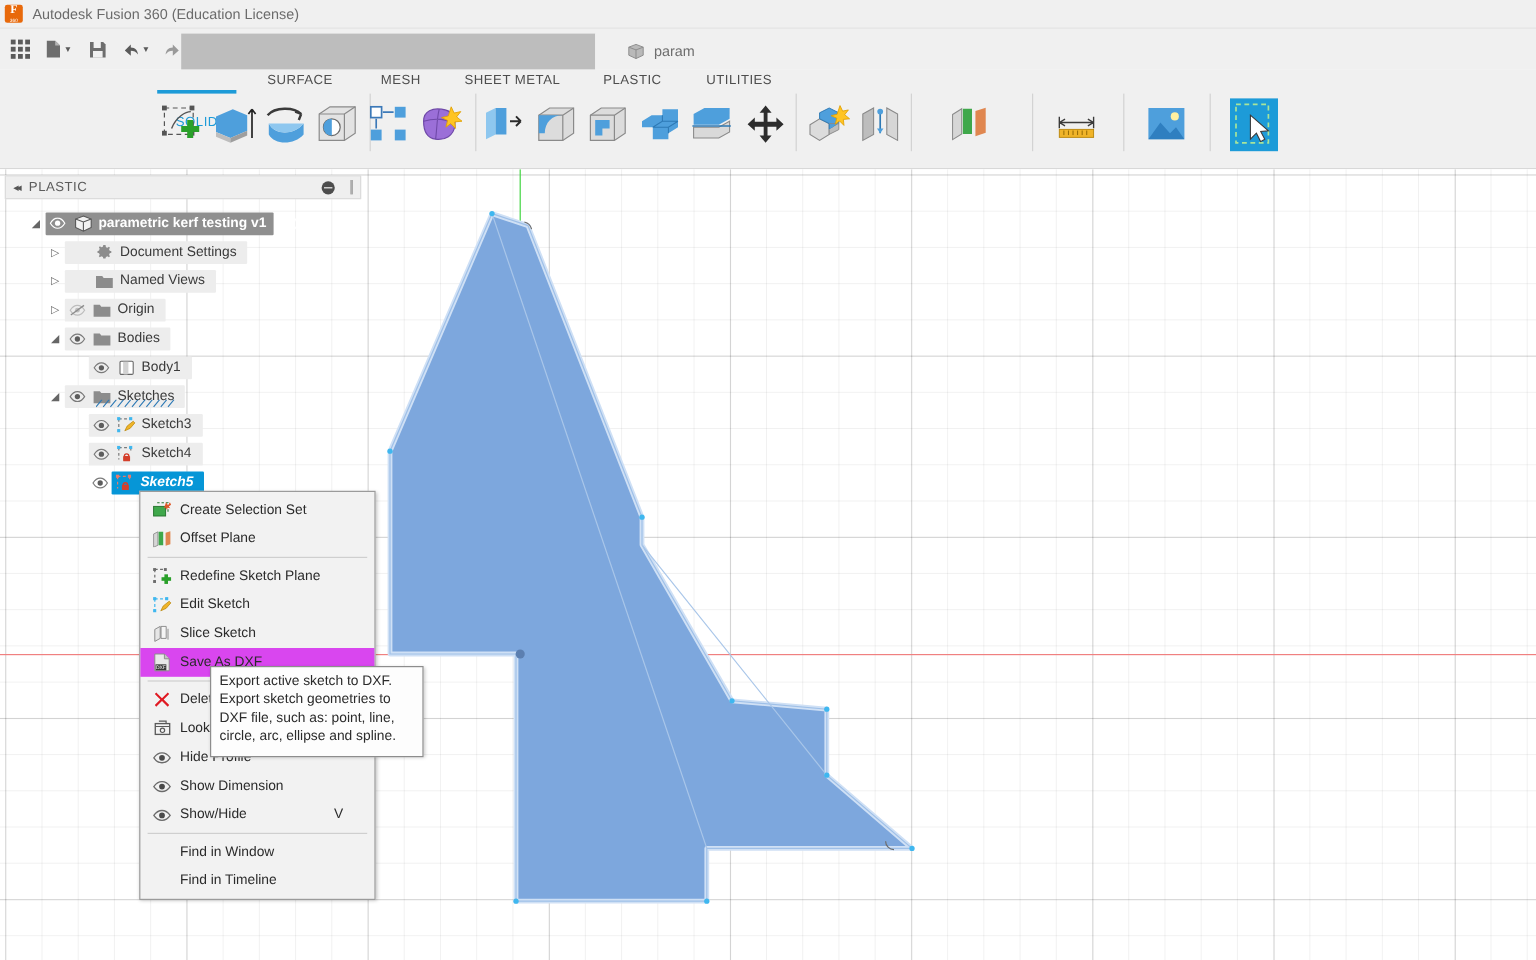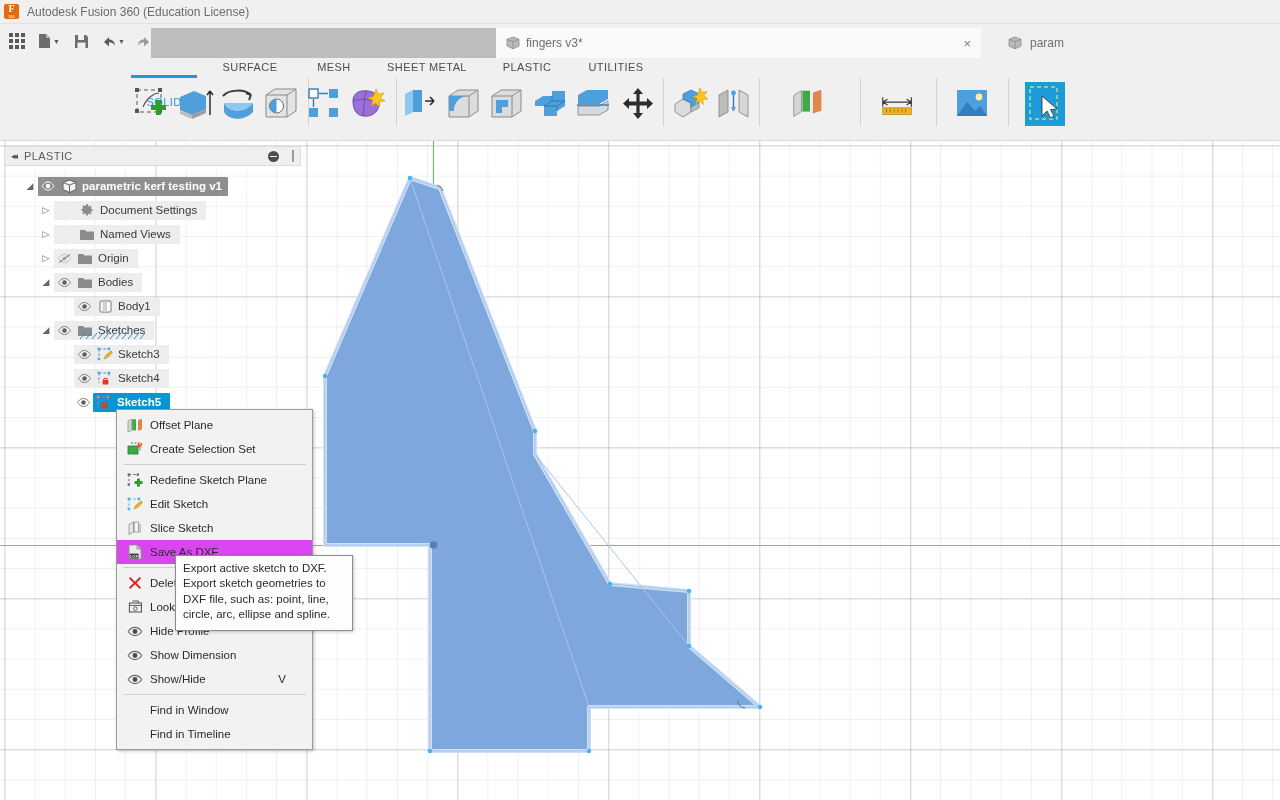--- a/index.html
+++ b/index.html
@@ -242,31 +242,20 @@
     <div class="qicon withcaret">
       <svg width="15" height="13" viewBox="0 0 15 13">
           <path d="M12 7 L7 2 L7 4.6 C3 4.6 1.4 7 1 10.5 C2.7 7.8 4.4 7.2 7 7.2 L7 11.5 Z" fill="#9a9a9a"></path>
         </svg>
       <span class="caret">▼</span>
     </div>
   </div>
 
   <div class="tabstrip">
     <div class="doctab" style="width:345px;background:#bdbdbd;"></div>
-    <div class="doctab active" style="width:485px;justify-content:center;">
-      <span class="tab-cube">
-        <svg width="14" height="14" viewBox="0 0 14 14">
-            <path d="M7 1 13 3.3 13 10 7 12.8 1 10 1 3.3z" fill="#b9b9b9" stroke="#8b8b8b" stroke-width=".8"></path>
-            <path d="M1 3.3 7 5.6 13 3.3" fill="none" stroke="#8b8b8b" stroke-width=".8"></path>
-            <path d="M7 5.6 7 12.8" fill="none" stroke="#8b8b8b" stroke-width=".8"></path>
-          </svg>
-      </span>
-      <span>fingers v3*</span>
-      <span class="tab-close">×</span>
-    </div>
     <div class="doctab" style="flex:1;background:#f0f0f0;gap:8px;padding-left:27px;">
       <span class="tab-cube">
         <svg width="14" height="14" viewBox="0 0 14 14">
             <path d="M7 1 13 3.3 13 10 7 12.8 1 10 1 3.3z" fill="#b9b9b9" stroke="#8b8b8b" stroke-width=".8"></path>
             <path d="M1 3.3 7 5.6 13 3.3" fill="none" stroke="#8b8b8b" stroke-width=".8"></path>
             <path d="M7 5.6 7 12.8" fill="none" stroke="#8b8b8b" stroke-width=".8"></path>
           </svg>
       </span>
       <span>param</span>
     </div>
@@ -680,57 +669,57 @@
     </div>
 
     <div class="trow selected">
       <span class="expander" style="margin-left:58px;"></span>
       <span class="eye" style="margin-left:-1px;">
         <svg width="15" height="11" viewBox="0 0 15 11">
             <path d="M7.5 1.4C4 1.4 1.5 5.5 1.5 5.5s2.5 4.1 6 4.1 6-4.1 6-4.1-2.5-4.1-6-4.1z" fill="none" stroke="#7a7a7a" stroke-width="1"></path>
             <circle cx="7.5" cy="5.5" r="2.2" fill="#5d5d5d"></circle>
           </svg>
       </span>
-      <span class="pill" style="">
+      <span class="pill" style="font-style:italic;">
         <span class="ticon">
           <svg width="16" height="14" viewBox="0 0 16 14">
             <path d="M2 2 L2 12 M2 2 L12 2 M12 2 L12 6" stroke="#e87a6a" stroke-width="1" fill="none" stroke-dasharray="2.4 2"></path>
             <rect x=".6" y=".6" width="2.6" height="2.6" fill="#e87a6a"></rect>
               <rect x="10.6" y=".6" width="2.6" height="2.6" fill="#e87a6a"></rect>
             <path d="M6.6 9.2 a1.9 1.9 0 0 1 3.8 0" fill="none" stroke="#d43f2b" stroke-width="1.1"></path>
             <rect x="5.6" y="9" width="5.8" height="4.4" rx=".7" fill="#d43f2b"></rect>
           </svg>
         </span>
         <span class="tlabel">Sketch5</span>
       </span>
     </div>
   </div>
 
   <div class="ctxmenu">
 
     <div class="mi">
       <span class="micon">
+        <svg width="16" height="14" viewBox="0 0 16 14">
+            <rect x="1" y="4" width="10" height="8" fill="#3fa84b" stroke="#27752f" stroke-width=".8"></rect>
+            <path d="M4 1 L13 1 L13 9" fill="none" stroke="#27752f" stroke-width=".9" stroke-dasharray="2 1.6"></path>
+            <path d="M11.4 .6 L13 3 L14.6 .6 L15.6 2.6 L13.6 4 L15 5.6 L12.6 5.2 L12.2 7 L11 5 L9.6 5.6z" fill="#e05a2b"></path>
+          </svg>
+      </span>
+      <span class="mlabel">Create Selection Set</span>
+    </div>
+
+    <div class="mi">
+      <span class="micon">
         <svg width="17" height="14" viewBox="0 0 17 14">
             <path d="M1 3 L4.6 1.2 L4.6 12.4 L1 14z" fill="#d6d6d6" stroke="#8a8a8a" stroke-width=".7"></path>
             <path d="M5.2 1.2 L9 1.2 L9 12.4 L5.2 12.4z" fill="#3fa84b"></path>
             <path d="M11 2 L15 .8 L15 11.6 L11 12.8z" fill="#e08750"></path>
           </svg>
       </span>
       <span class="mlabel">Offset Plane</span>
-    </div>
-
-    <div class="mi">
-      <span class="micon">
-        <svg width="16" height="14" viewBox="0 0 16 14">
-            <rect x="1" y="4" width="10" height="8" fill="#3fa84b" stroke="#27752f" stroke-width=".8"></rect>
-            <path d="M4 1 L13 1 L13 9" fill="none" stroke="#27752f" stroke-width=".9" stroke-dasharray="2 1.6"></path>
-            <path d="M11.4 .6 L13 3 L14.6 .6 L15.6 2.6 L13.6 4 L15 5.6 L12.6 5.2 L12.2 7 L11 5 L9.6 5.6z" fill="#e05a2b"></path>
-          </svg>
-      </span>
-      <span class="mlabel">Create Selection Set</span>
     </div>
 
     <div class="msep"></div>
 
     <div class="mi">
       <span class="micon">
         <svg width="16" height="14" viewBox="0 0 16 14">
           <path d="M2 1.5 L2 12 M2 1.5 L11 1.5" stroke="#6d6d6d" stroke-width="1" fill="none" stroke-dasharray="2.4 2"></path>
           <rect x=".6" y=".4" width="2.4" height="2.4" fill="#6d6d6d"></rect>
             <rect x="9.6" y=".4" width="2.4" height="2.4" fill="#6d6d6d"></rect>

